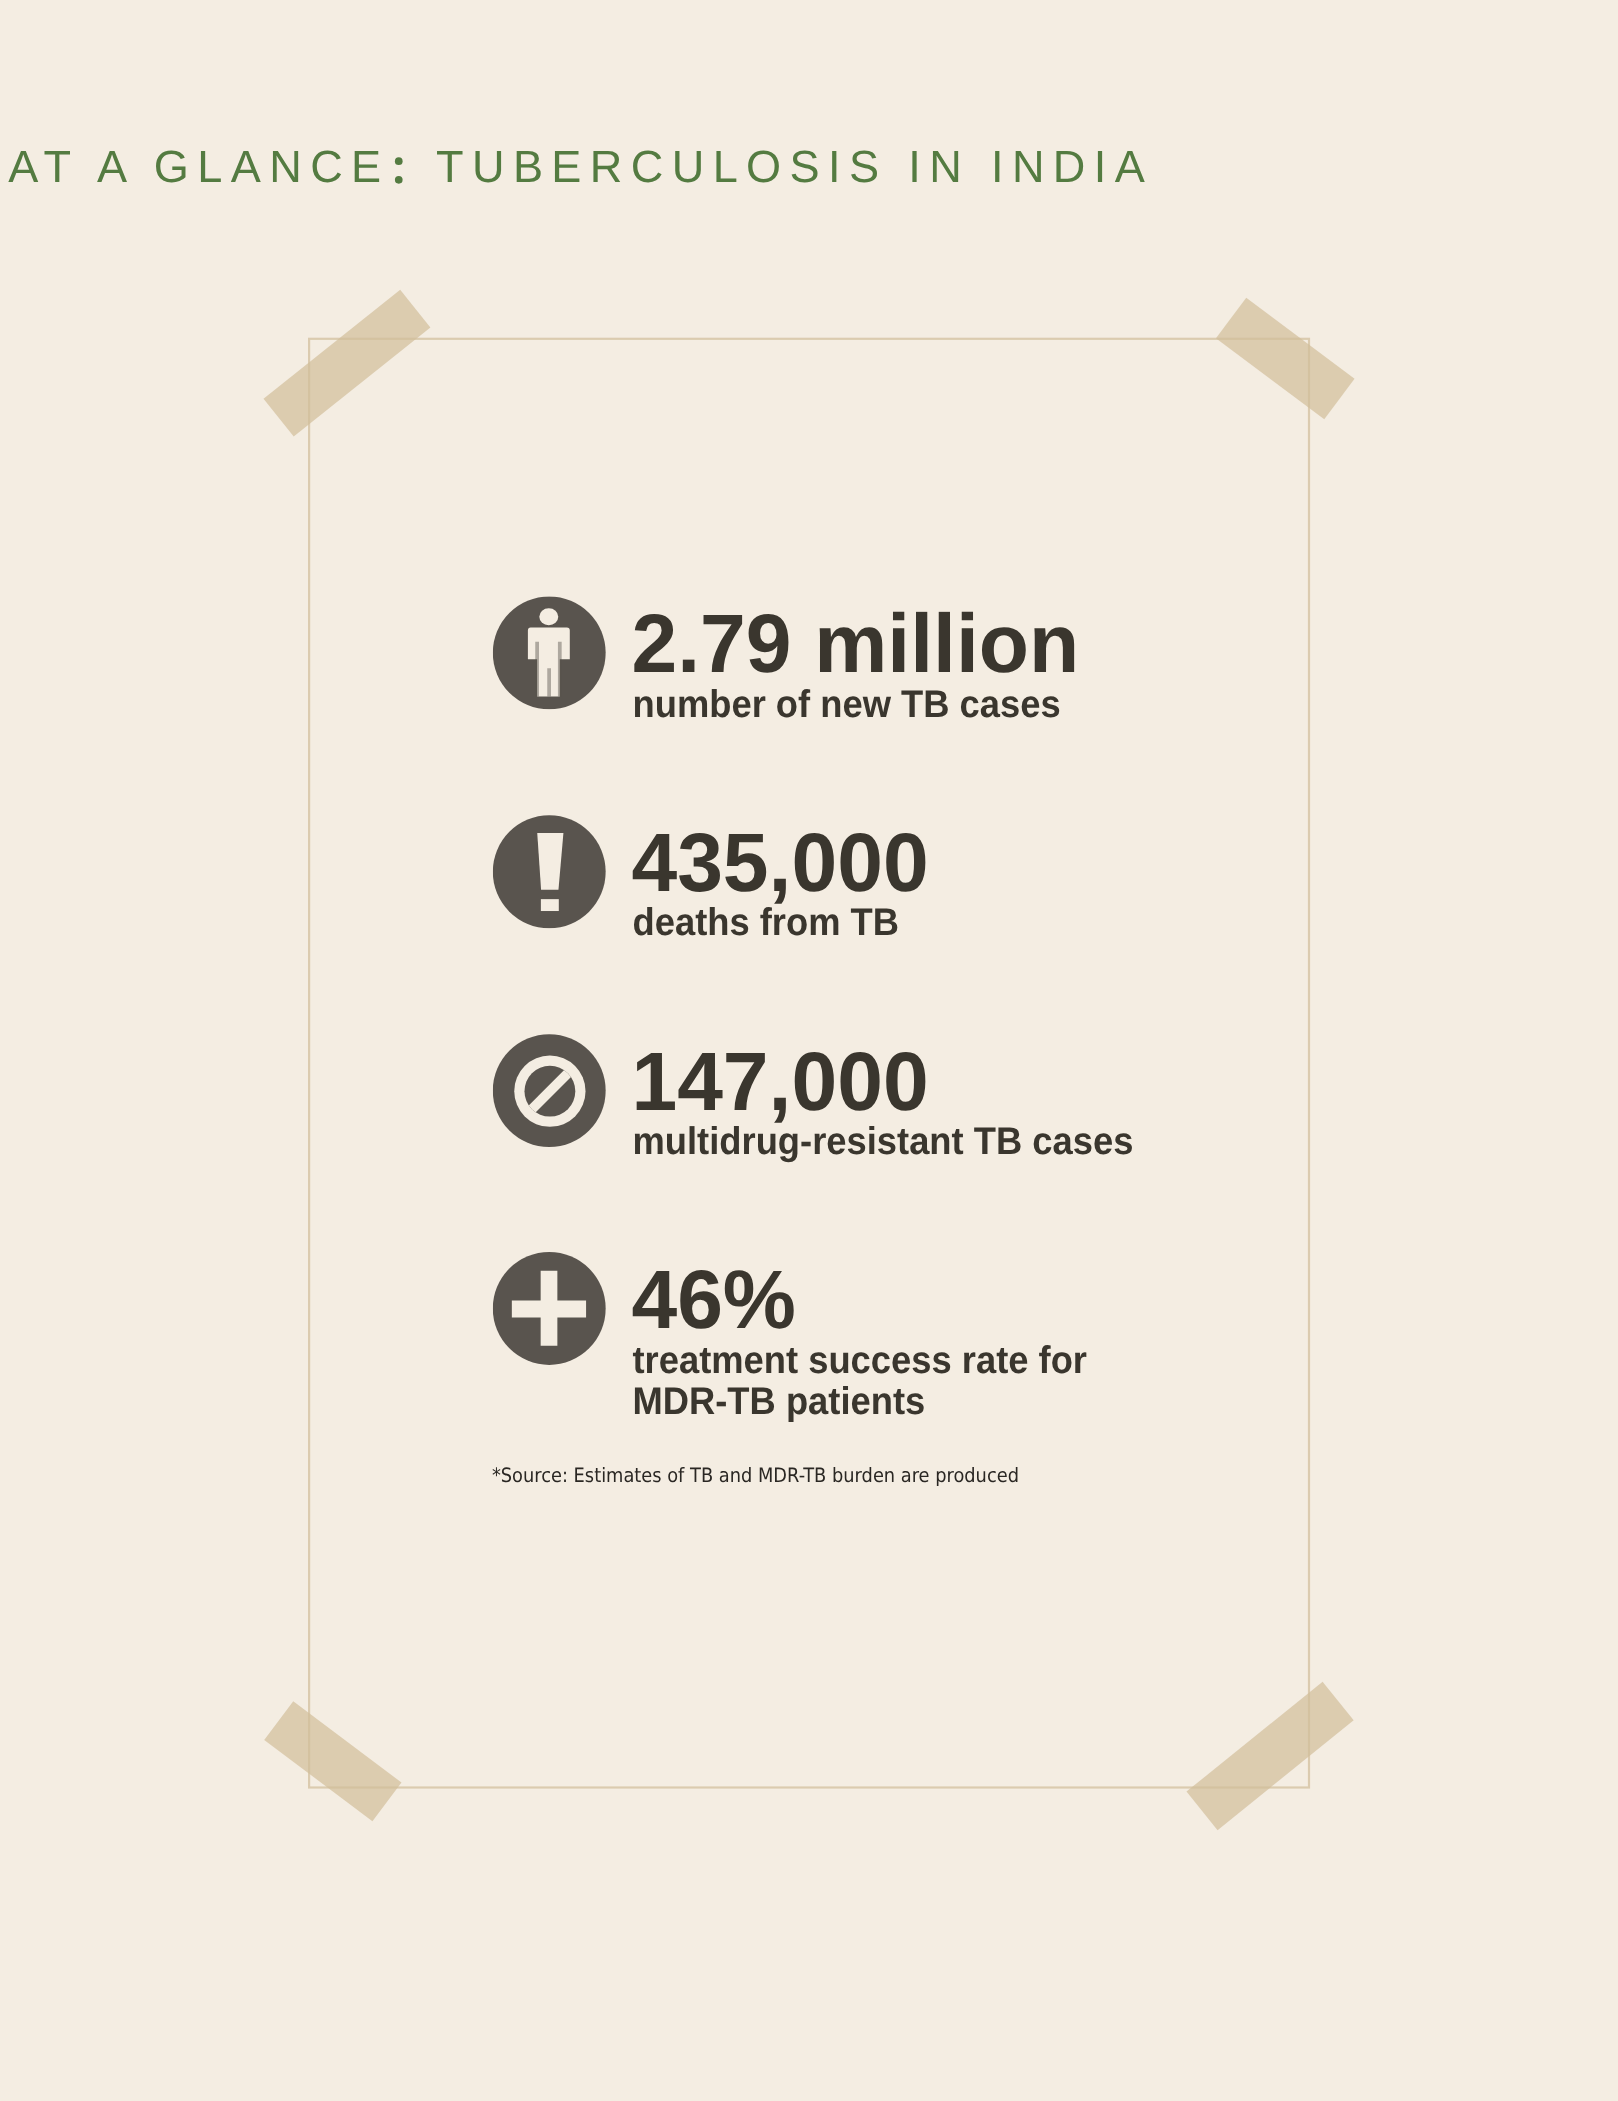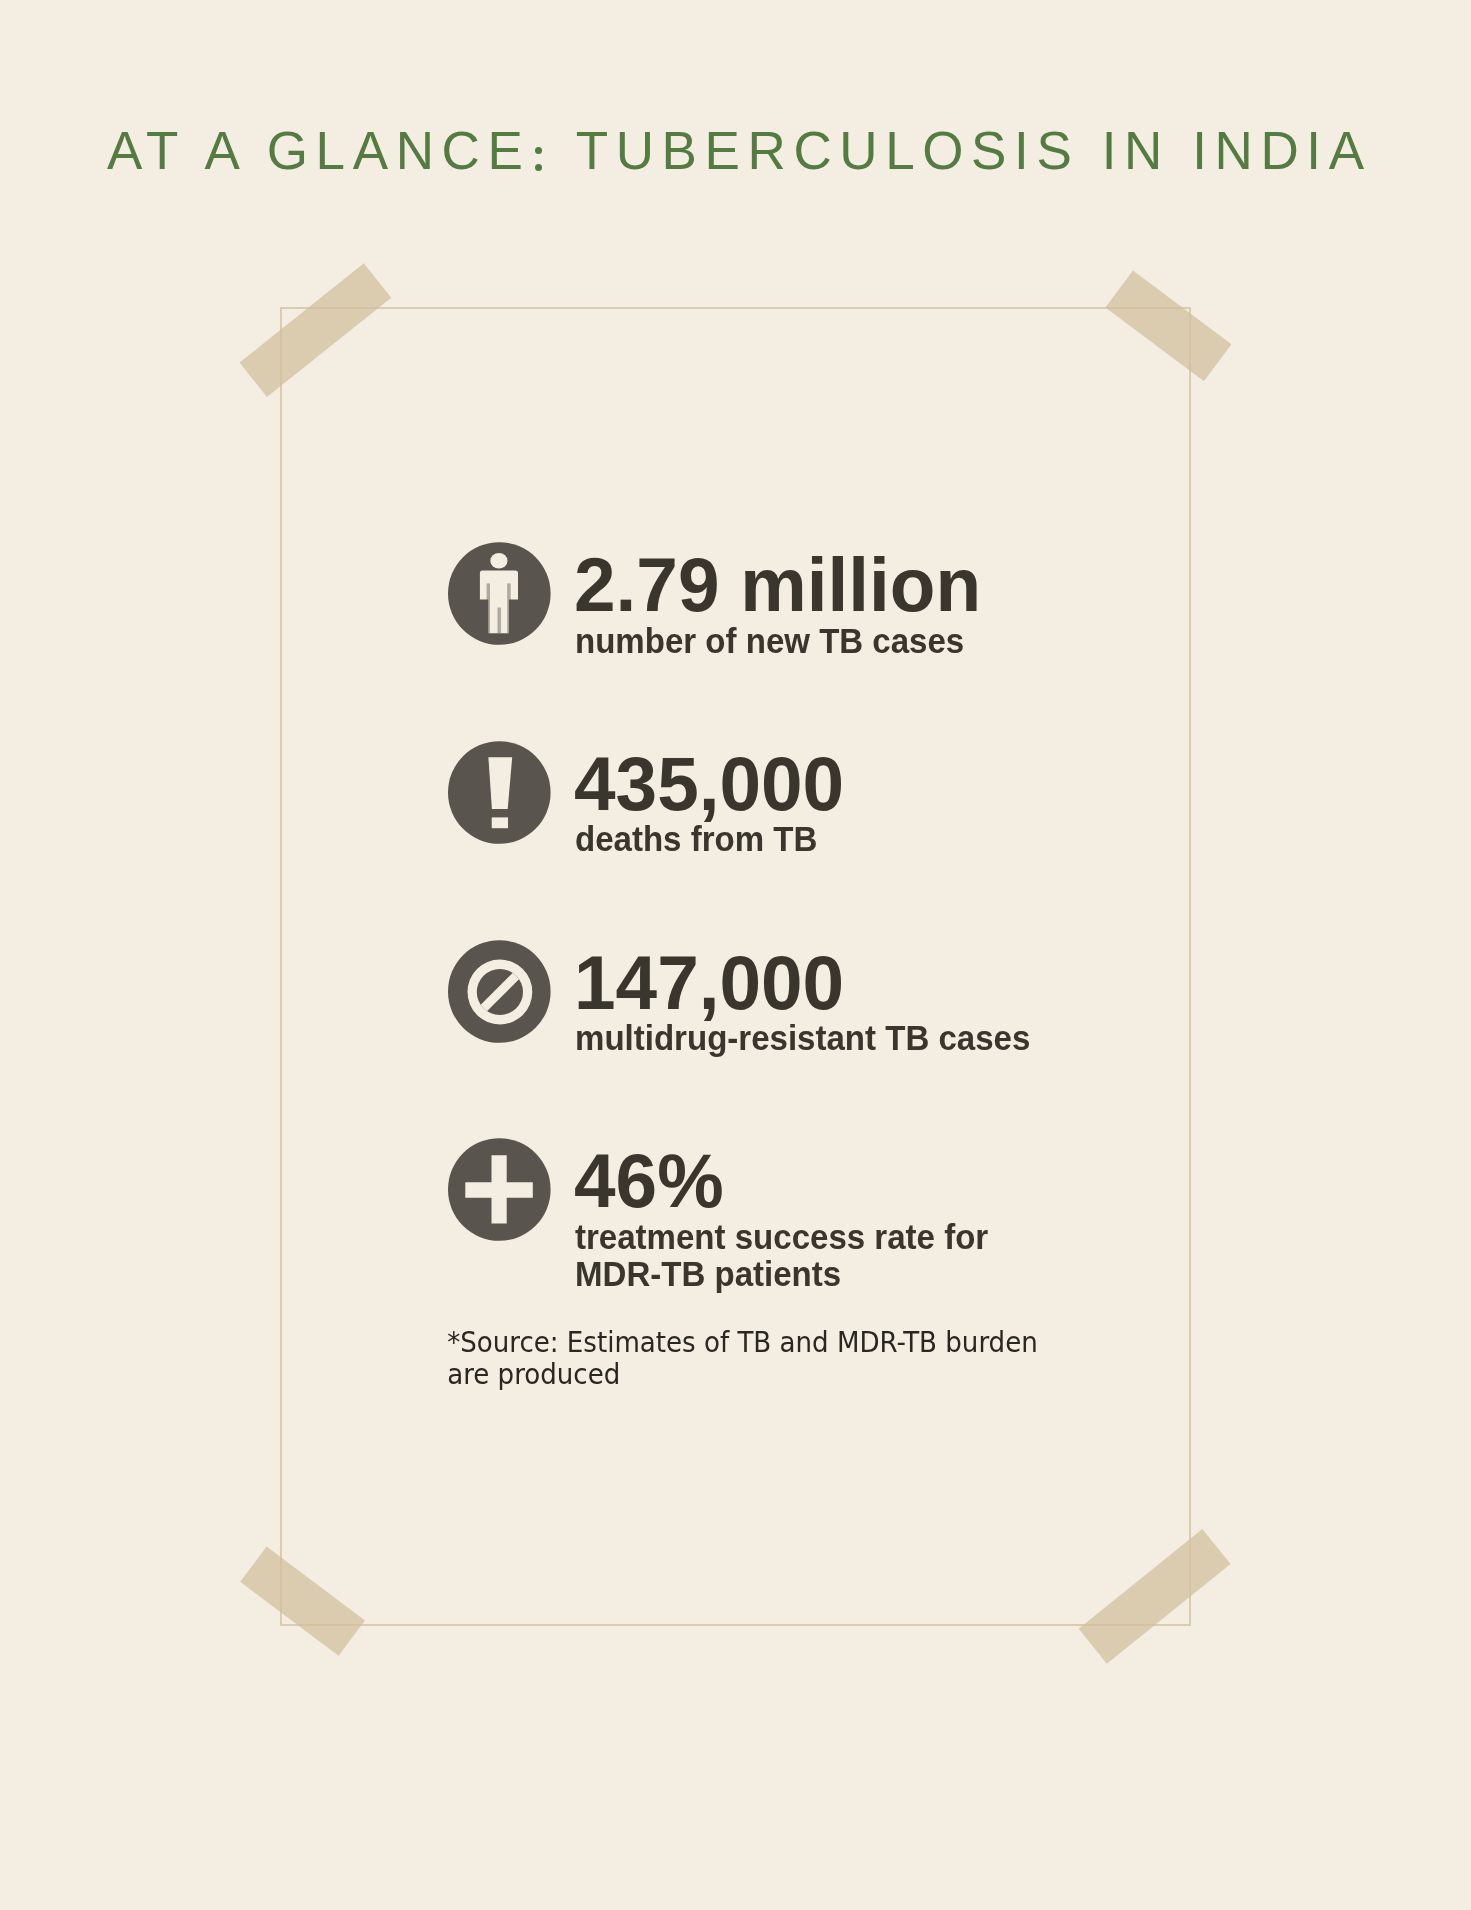--- a/index.html
+++ b/index.html
@@ -11,23 +11,22 @@
     overflow:hidden;
     position:relative;
   }
   #page{position:absolute;inset:0;}
 
   
   .title{
     position:absolute;
     left:0;right:0;
     top:122.9px;
-    text-align:center;
     color:#547b41;
-    font-size:53px;
+    font-size:41px;
     line-height:56px;
     letter-spacing:7.61px;
     text-indent:7.61px;
     font-weight:400;
     white-space:nowrap;
   }
   .title .colon{
     display:inline-block;
     position:relative;
     width:24px;height:36px;
@@ -86,21 +85,21 @@
     white-space:nowrap;
     display:inline-block;
     transform:scaleX(0.944);
     transform-origin:left top;
   }
 
   
   .source{
     position:absolute;left:447.2px;top:1326.4px;
     width:640px;
-    font-size:29px;line-height:32px;
+    font-size:18px;line-height:32px;
     color:#2a2723;
     font-family:"DejaVu Sans Condensed","DejaVu Sans", sans-serif;
   }
   .source span{display:block;}
 </style>
 </head>
 <body>
 
 <div id="page">
 

